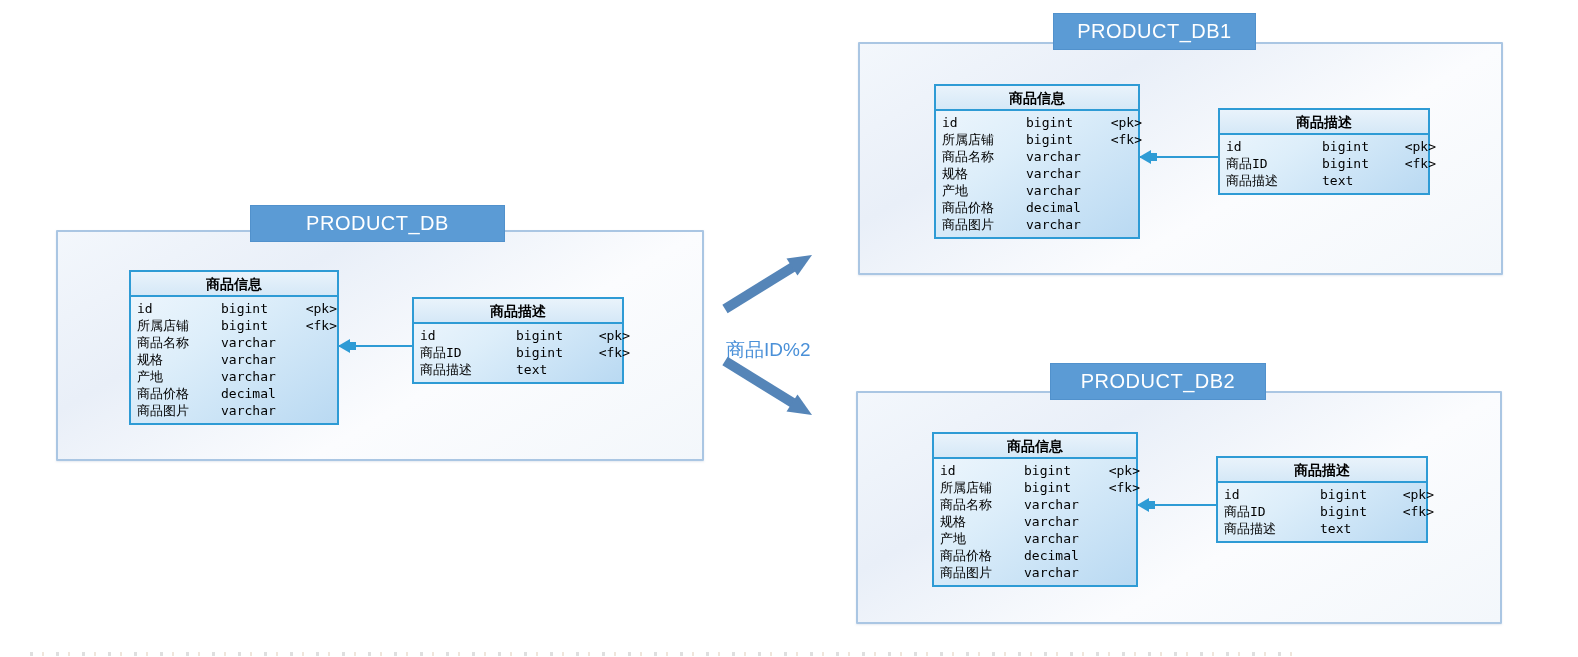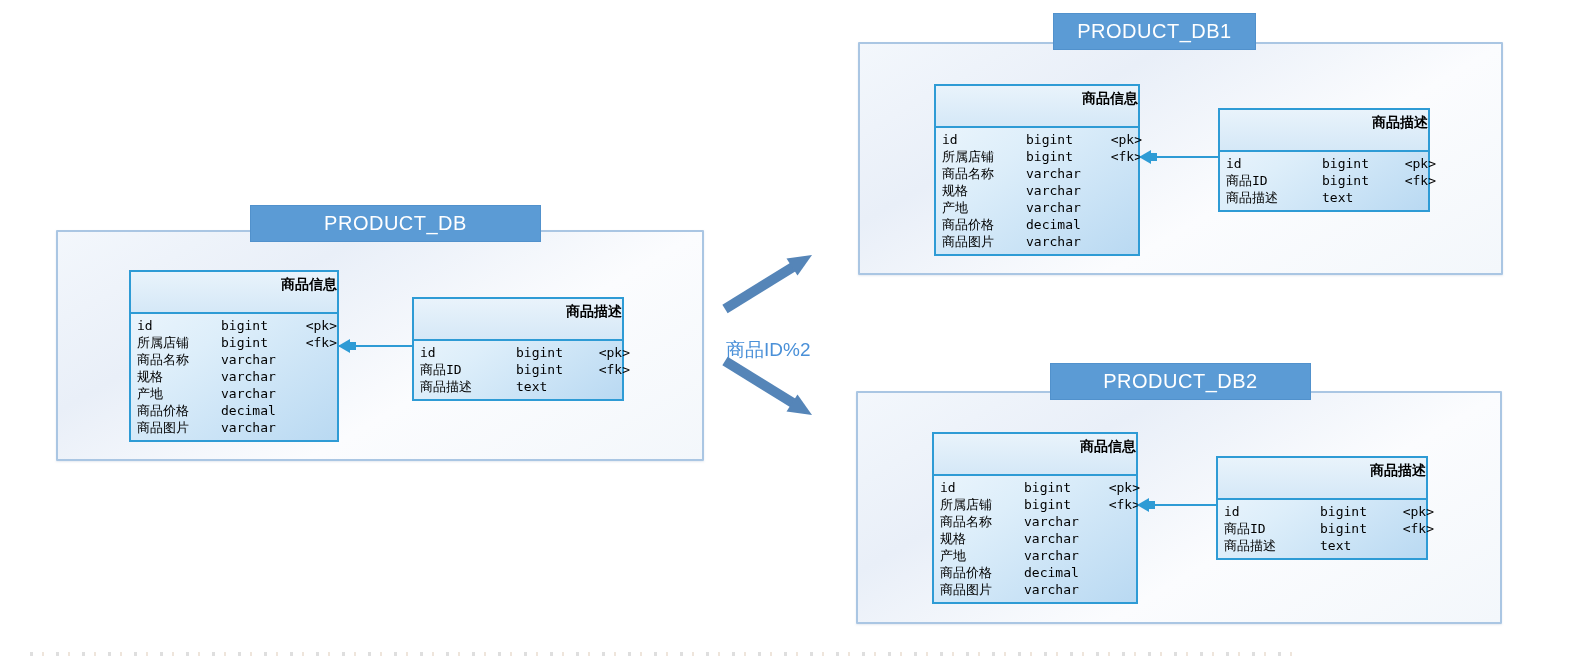--- a/index.html
+++ b/index.html
@@ -19,21 +19,21 @@
 
   
   .tab{position:absolute; z-index:3; height:37px; line-height:35px; text-align:center;
        background:var(--tab-fill); border:1px solid var(--tab-border); color:var(--tab-text);
        font-size:20px; letter-spacing:.5px;}
 
   
   .entity{position:absolute; z-index:2; border:2px solid var(--entity-border);
           background:linear-gradient(145deg,#f0f7fd 0%, #ddeefa 40%, #b9d9f2 100%);
           font-family:"DejaVu Sans Mono", monospace; color:#000;}
-  .ehead{height:42px; line-height:24px; text-align:right; font-size:14px; font-weight:bold;
+  .ehead{height:25px; line-height:24px; text-align:center; font-size:14px; font-weight:bold;
          border-bottom:2px solid var(--entity-border);
          background:linear-gradient(180deg,#e9f3fb,#d5e8f7);}
   .ebody{padding:3px 2px 4px 6px;}
   .erow{height:17px; line-height:17px; font-size:13px; white-space:nowrap;}
   .erow span{display:inline-block; vertical-align:top;}
   .erow.u span{}
   .c-name{width:84px;} .c-type{width:66px;} .c-key{width:50px;text-align:right;}
   .entity[data-table="1"] .c-name{width:96px;}
   .entity[data-table="1"] .c-type{width:64px;}
 
@@ -55,21 +55,21 @@
   .clipped{position:absolute; left:30px; top:652px; width:1265px; height:4px; opacity:.55;
         background:repeating-linear-gradient(90deg, rgba(125,125,125,.45) 0 3px,
         transparent 3px 12px, rgba(170,120,70,.35) 12px 14px, transparent 14px 26px);}
 </style>
 </head>
 <body>
 
 <div class="canvas">
 
   <div class="box" style="left:56px; top:230px; width:648px; height:231px;"></div>
-  <div class="tab" style="left:250px; top:205px; width:291px;">PRODUCT_DB</div>
+  <div class="tab" style="left:250px; top:205px; width:255px;">PRODUCT_DB</div>
   <div class="entity" data-table="0" style="left:129px; top:270px; width:210px;">
       <div class="ehead">商品信息</div>
       <div class="ebody">
         <div class="erow u"><span class="c-name">id</span><span class="c-type">bigint</span><span class="c-key">&lt;pk&gt;</span></div>
         <div class="erow"><span class="c-name">所属店铺</span><span class="c-type">bigint</span><span class="c-key">&lt;fk&gt;</span></div>
         <div class="erow"><span class="c-name">商品名称</span><span class="c-type">varchar</span><span class="c-key"></span></div>
         <div class="erow"><span class="c-name">规格</span><span class="c-type">varchar</span><span class="c-key"></span></div>
         <div class="erow"><span class="c-name">产地</span><span class="c-type">varchar</span><span class="c-key"></span></div>
         <div class="erow"><span class="c-name">商品价格</span><span class="c-type">decimal</span><span class="c-key"></span></div>
         <div class="erow"><span class="c-name">商品图片</span><span class="c-type">varchar</span><span class="c-key"></span></div>
@@ -109,21 +109,21 @@
         <div class="erow"><span class="c-name">商品ID</span><span class="c-type">bigint</span><span class="c-key">&lt;fk&gt;</span></div>
         <div class="erow"><span class="c-name">商品描述</span><span class="c-type">text</span><span class="c-key"></span></div>
       </div>
     </div>
   <div class="connector" style="left:1140px; top:156px; width:78px;">
     <span class="head"></span>
     <span class="stem"></span>
   </div>
 
   <div class="box" style="left:856px; top:391px; width:646px; height:233px;"></div>
-  <div class="tab" style="left:1050px; top:363px; width:261px;">PRODUCT_DB2</div>
+  <div class="tab" style="left:1050px; top:363px; width:216px;">PRODUCT_DB2</div>
   <div class="entity" data-table="0" style="left:932px; top:432px; width:206px;">
       <div class="ehead">商品信息</div>
       <div class="ebody">
         <div class="erow u"><span class="c-name">id</span><span class="c-type">bigint</span><span class="c-key">&lt;pk&gt;</span></div>
         <div class="erow"><span class="c-name">所属店铺</span><span class="c-type">bigint</span><span class="c-key">&lt;fk&gt;</span></div>
         <div class="erow"><span class="c-name">商品名称</span><span class="c-type">varchar</span><span class="c-key"></span></div>
         <div class="erow"><span class="c-name">规格</span><span class="c-type">varchar</span><span class="c-key"></span></div>
         <div class="erow"><span class="c-name">产地</span><span class="c-type">varchar</span><span class="c-key"></span></div>
         <div class="erow"><span class="c-name">商品价格</span><span class="c-type">decimal</span><span class="c-key"></span></div>
         <div class="erow"><span class="c-name">商品图片</span><span class="c-type">varchar</span><span class="c-key"></span></div>

